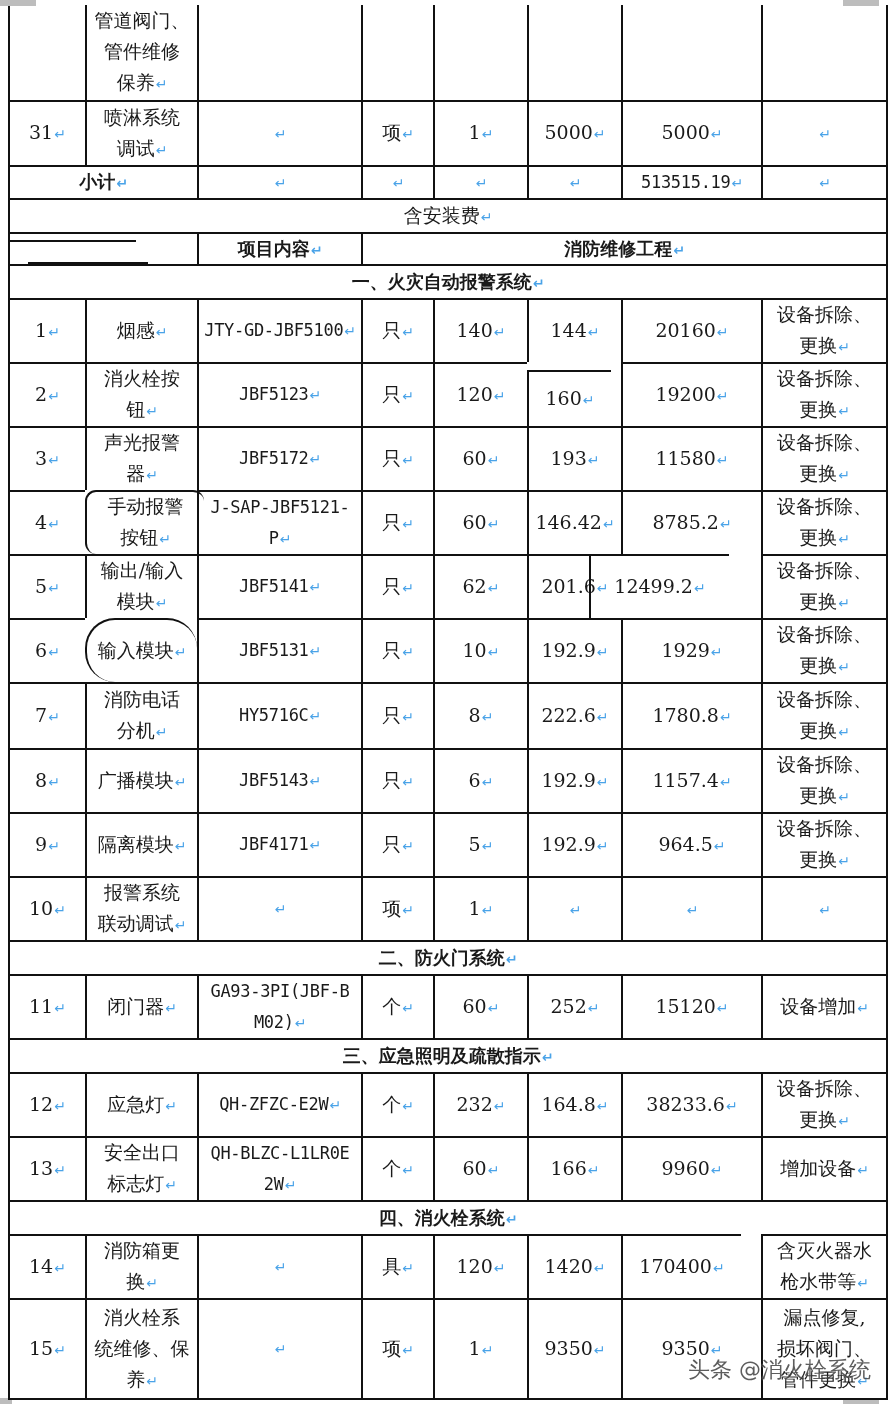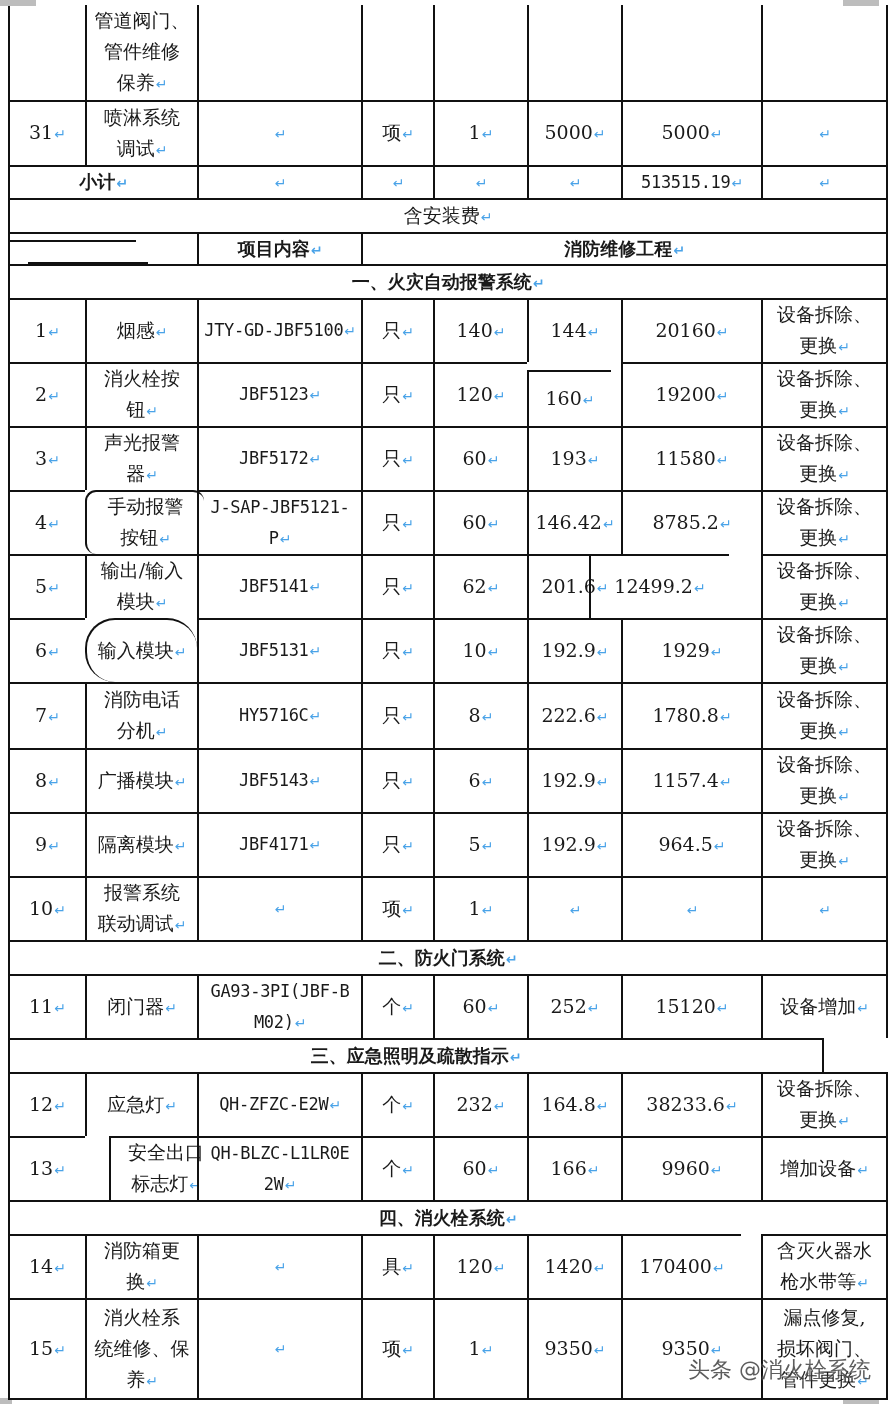--- a/index.html
+++ b/index.html
@@ -404,21 +404,21 @@
           <span class="txt">252<span class="ret">↵</span></span>
         </div>
         <div class="cell" style="left: 613px; width: 140px;">
           <span class="txt">15120<span class="ret">↵</span></span>
         </div>
         <div class="cell last" style="left: 753px; width: 127px;">
           <span class="txt">设备增加<span class="ret">↵</span></span>
         </div>
       </div>
       <div class="row" style="top: 1033px; height: 34px;">
-        <div class="cell last bold" style="left: 0px; width: 816px;">
+        <div class="cell last bold" style="left: 0px; width: 880px;">
           <span class="txt">三、应急照明及疏散指示<span class="ret">↵</span></span>
         </div>
       </div>
       <div class="row" style="top: 1067px; height: 64px;">
         <div class="cell" style="left: 0px; width: 77px;">
           <span class="txt">12<span class="ret">↵</span></span>
         </div>
         <div class="cell" style="left: 77px; width: 112px;">
           <span class="txt">应急灯<span class="ret">↵</span></span>
         </div>
@@ -438,21 +438,21 @@
           <span class="txt">38233.6<span class="ret">↵</span></span>
         </div>
         <div class="cell last" style="left: 753px; width: 127px;">
           <span class="txt">设备拆除、<br>更换<span class="ret">↵</span></span>
         </div>
       </div>
       <div class="row" style="top: 1131px; height: 64px;">
         <div class="cell" style="left: 0px; width: 77px;">
           <span class="txt">13<span class="ret">↵</span></span>
         </div>
-        <div class="cell" style="left: 77px; width: 112px; margin-left: 24px;">
+        <div class="cell" style="left: 77px; width: 112px;">
           <span class="txt">安全出口<br>标志灯<span class="ret">↵</span></span>
         </div>
         <div class="cell mono" style="left: 189px; width: 164px; text-align: center;">
           <span class="txt">QH-BLZC-L1LR0E<br>2W<span class="ret">↵</span></span>
         </div>
         <div class="cell" style="left: 353px; width: 72px;">
           <span class="txt">个<span class="ret">↵</span></span>
         </div>
         <div class="cell" style="left: 425px; width: 94px;">
           <span class="txt">60<span class="ret">↵</span></span>

